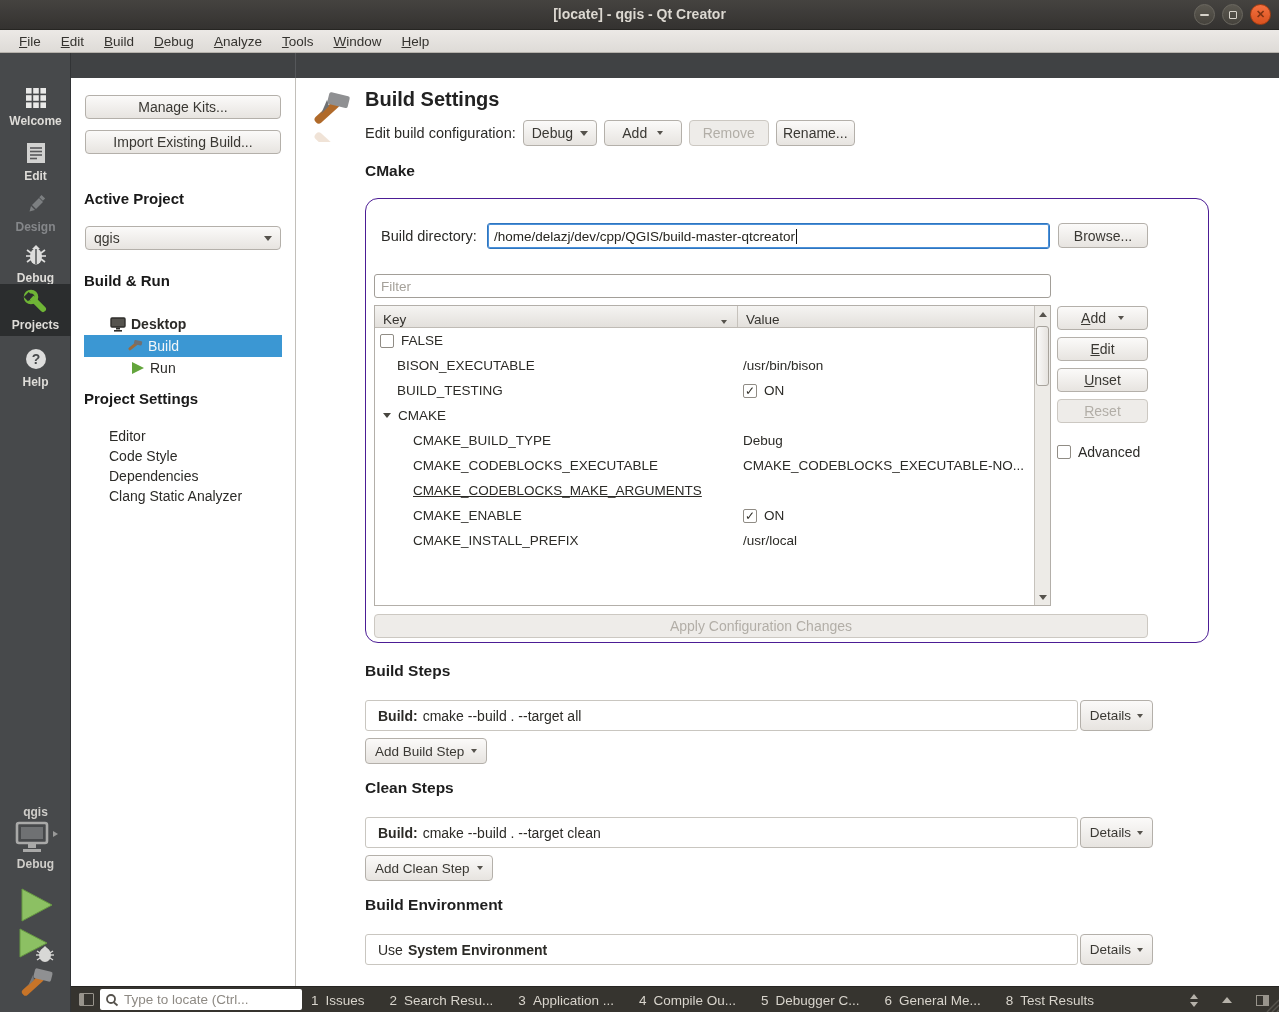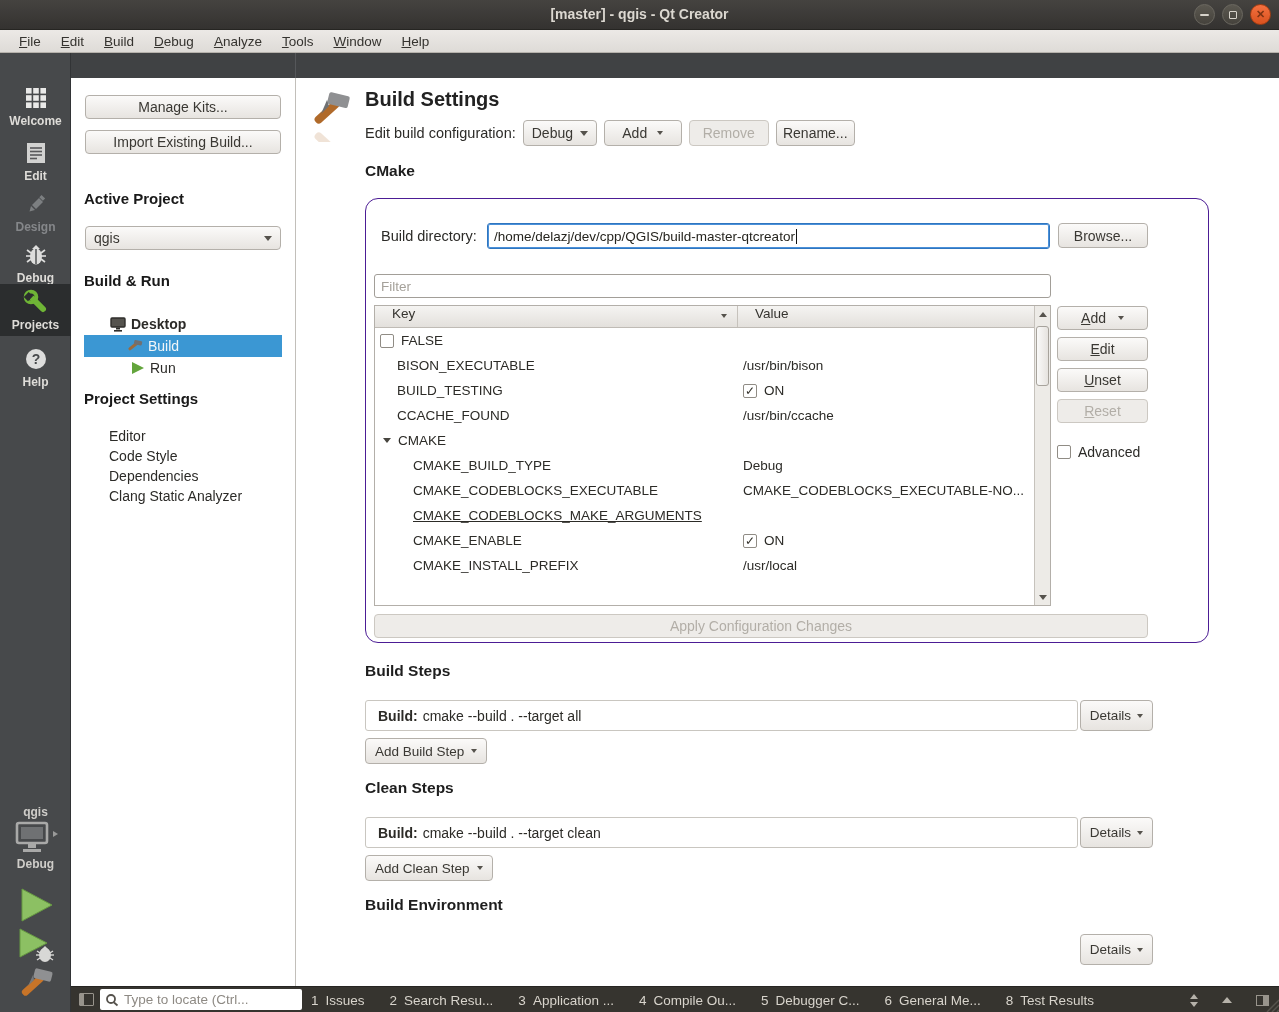--- a/index.html
+++ b/index.html
@@ -76,21 +76,21 @@
     font-size:13.5px; color:#26251f; display:flex; align-items:center; padding:0 6px; }
   .lineedit.focused { border:1px solid #2f76c0; box-shadow:0 0 0 1px #4a90d9 inset; }
   .text-cursor { display:inline-block; width:1px; height:15px; background:#111; margin-left:1px; }
   .placeholder { color:#a5a19a; }
 
   
   .cmtable { position:absolute; left:8px; top:106px; width:677px; height:301px;
     border:1px solid #b3afa9; background:#fff; }
   .tbl-header { position:absolute; left:0; top:0; width:675px; height:22px; display:flex;
     background:linear-gradient(#f5f4f2,#e3e0dc); border-bottom:1px solid #bfbbb5; font-size:13.5px; color:#35332f; }
-  .th { display:flex; align-items:flex-start; padding-left:17px; position:relative; }
+  .th { display:flex; align-items:flex-end; padding-left:8px; position:relative; }
   .th-key { width:363px; border-right:1px solid #c6c2bc; }
   .th-key .sort { position:absolute; right:10px; }
   .th-key .sort .arr-down { border-top-width:4px; border-left-width:3.5px; border-right-width:3.5px; }
   .tbl-body { position:absolute; left:0; top:22px; width:659px; height:277px; overflow:hidden; }
   .tr { height:25px; display:flex; font-size:13.5px; color:#2c2b27; cursor:default; }
   .td-key { width:363px; display:flex; align-items:center; }
   .td-val { flex:1; display:flex; align-items:center; padding-left:5px; }
   .tree-arrow { width:0; height:0; border-left:4px solid transparent; border-right:4px solid transparent;
     border-top:5px solid #47453f; margin-right:7px; }
   .cb { width:14px; height:14px; border:1px solid #908c85; background:#fff; border-radius:2px;
@@ -137,21 +137,21 @@
   .pane-ic { width:13px; height:11px; border:1px solid #98948c; position:relative; cursor:pointer; }
   .pane-ic::after { content:""; position:absolute; right:0; top:0; width:5px; height:9px; background:#98948c; }
   .grip { position:absolute; right:0; bottom:0; }
 </style>
 </head>
 <body>
 
 <div id="app">
 
   <div class="titlebar">
-    <div class="title">[master] - qgis - Qt Creator</div>
+    <div class="title">[locate] - qgis - Qt Creator</div>
     <div class="win-controls">
       <div class="win-btn">
           <span class="glyph-min"></span>
         </div>
       <div class="win-btn">
           <span class="glyph-sq"></span>
         </div>
       <div class="win-btn close">✕</div>
     </div>
   </div>
@@ -420,28 +420,20 @@
             <div class="tr">
               <div class="td-key" style="padding-left: 22px;">
                 <span>BUILD_TESTING</span>
               </div>
               <div class="td-val">
                 <span class="cb">✓</span>
                 <span>ON</span>
               </div>
             </div>
             <div class="tr">
-              <div class="td-key" style="padding-left: 22px;">
-                <span>CCACHE_FOUND</span>
-              </div>
-              <div class="td-val">
-                <span>/usr/bin/ccache</span>
-              </div>
-            </div>
-            <div class="tr">
               <div class="td-key" style="padding-left: 8px;">
                 <span class="tree-arrow"></span>
                 <span>CMAKE</span>
               </div>
               <div class="td-val">
                 <span></span>
               </div>
             </div>
             <div class="tr">
               <div class="td-key" style="padding-left: 38px;">
@@ -539,20 +531,24 @@
     <div class="btn detailsbtn" style="top:739px">
       <span>Details</span>
       <span class="arr-down" style="border-top-width:4px;border-left-width:3px;border-right-width:3px"></span>
     </div>
     <div class="btn addstep" style="top:777px">
       <span>Add Clean Step</span>
       <span class="arr-down" style="border-top-width:4px;border-left-width:3px;border-right-width:3px"></span>
     </div>
 
     <div class="sec-h" style="top:818px">Build Environment</div>
+    <div class="steprow" style="top:856px">
+      <span>Use</span>
+      <b style="margin-left:5px">System Environment</b>
+    </div>
     <div class="btn detailsbtn" style="top:856px">
       <span>Details</span>
       <span class="arr-down" style="border-top-width:4px;border-left-width:3px;border-right-width:3px"></span>
     </div>
   </div>
 
   <div class="statusbar">
     <div class="sb-toggle"></div>
     <div class="locator">
       <svg width="14" height="14">

